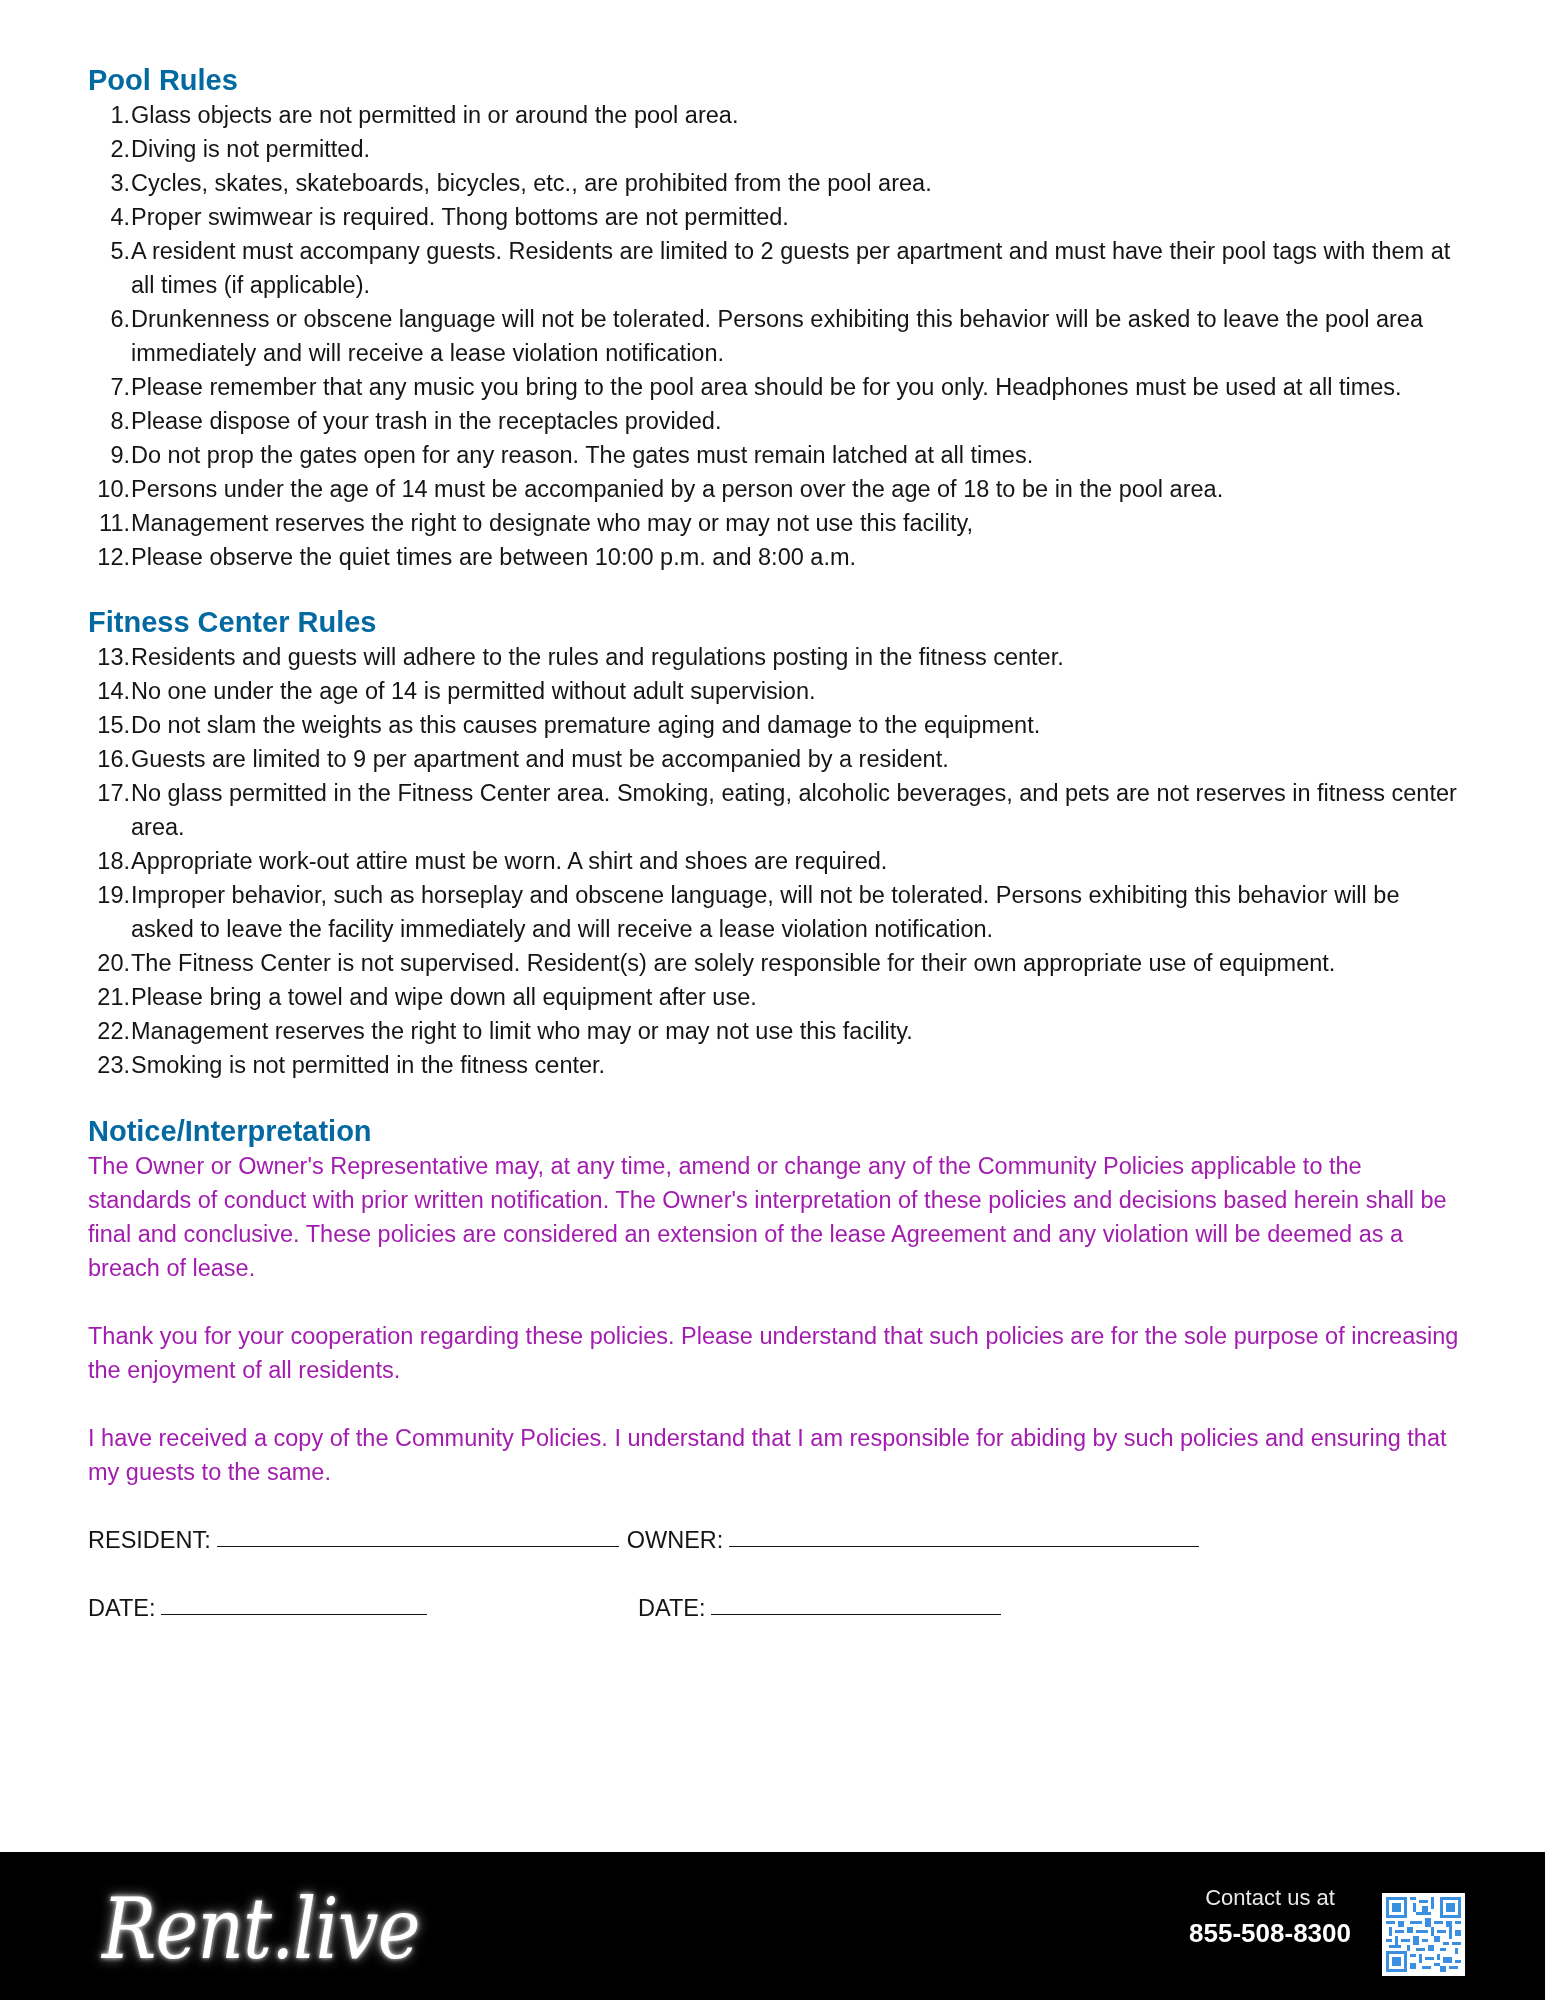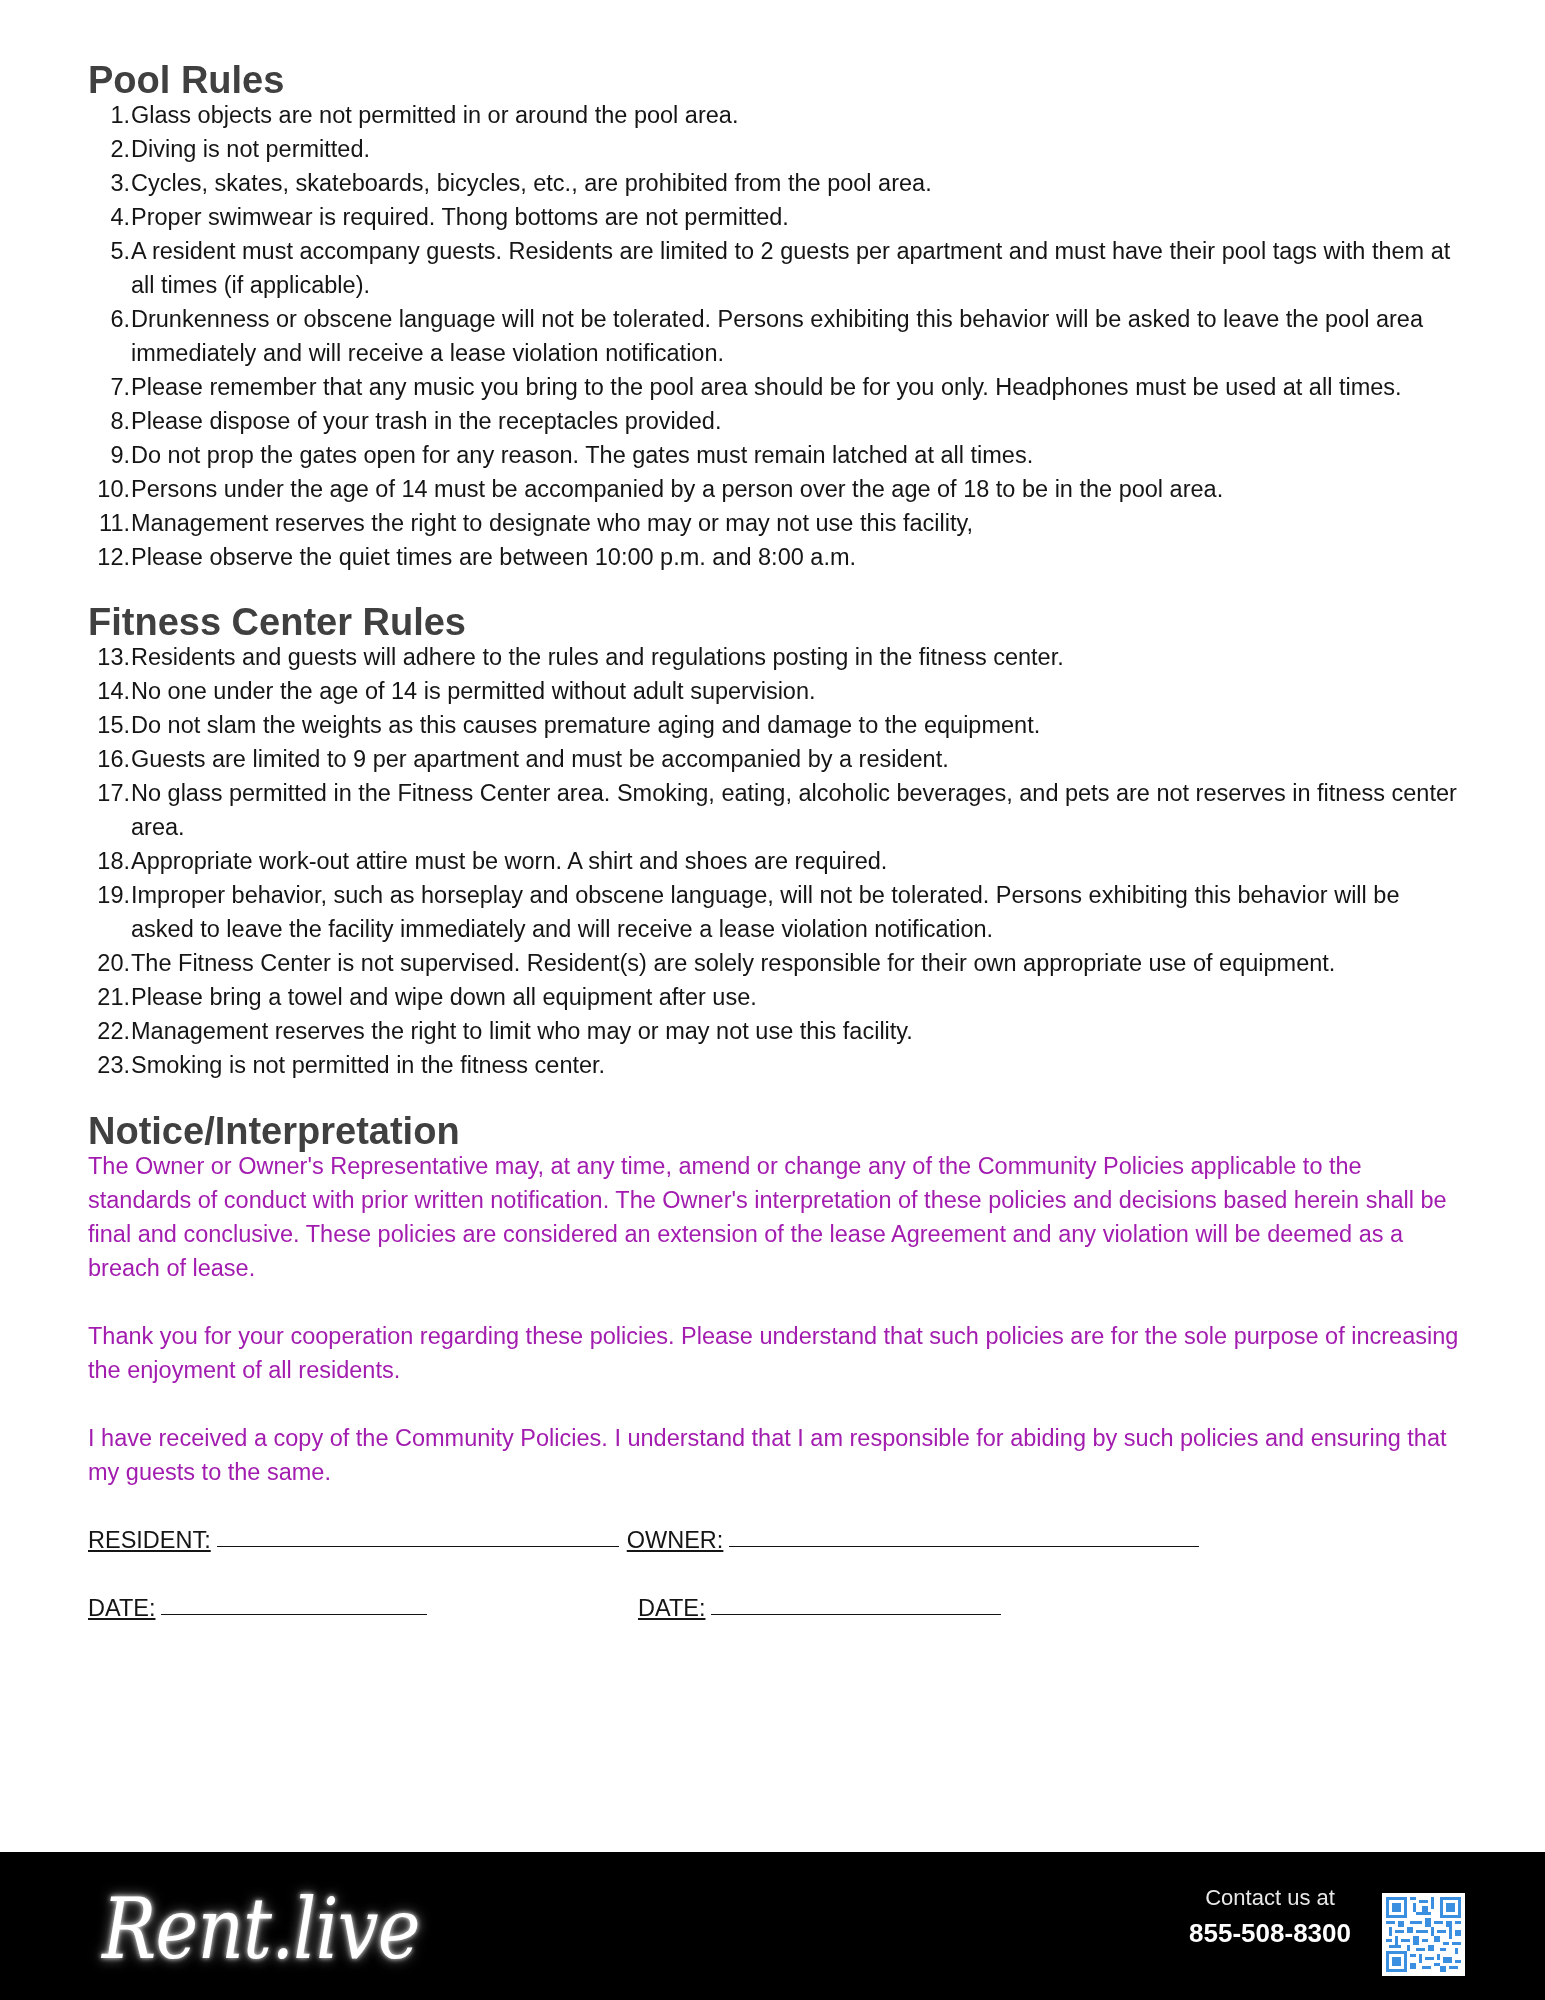--- a/index.html
+++ b/index.html
@@ -2,38 +2,38 @@
 <html><head>
   <meta charset="utf-8">
   <style>
     * { box-sizing: border-box; margin: 0; padding: 0; }
     html, body { width: 1545px; height: 2000px; background: #ffffff; overflow: hidden; }
     body { position: relative; font-family: "Liberation Sans", "DejaVu Sans", sans-serif; color: #111111; }
 
     .page { position: absolute; left: 88px; top: 62px; width: 1380px; }
 
     .section-heading {
-      font-size: 38px; font-weight: 600; letter-spacing: 0px; color: #404040;
+      font-size: 29px; font-weight: 600; letter-spacing: 0px; color: #0369a1;
       line-height: 36px; height: 36px;
     }
     .rule-list { list-style: none; margin-top: 0px; }
     .rule-item { display: flex; font-size: 23.5px; line-height: 34px; color: #151515; }
     .rule-num { width: 43px; flex: 0 0 43px; text-align: right; padding-right: 1px; }
     .rule-text { flex: 1; }
 
     .gap-after-pool { height: 30px; }
     .gap-after-fitness { height: 31px; }
 
     .para { font-size: 23.5px; line-height: 34px; color: #a21caf; }
     .para-gap { height: 34px; }
 
     .sig-row { display: flex; font-size: 23.5px; line-height: 34px; color: #151515; }
     .sig-row-1 { margin-top: 34px; }
     .sig-row-2 { margin-top: 34px; }
-    .sig-label { white-space: nowrap; text-decoration: underline; }
+    .sig-label { white-space: nowrap; }
     .sig-line { display: inline-block; border-bottom: 1.6px solid #151515; height: 24px; margin-left: 6px; }
 
     .footer {
       position: absolute; left: 0; top: 1820px; width: 1545px; height: 180px; background: #000000; margin-top: 32px;
     }
     .logo {
       position: absolute; left: 102px; top: 28px; font-family: "DejaVu Serif", serif; font-style: italic;
       font-size: 84px; font-weight: 300; color: #ffffff; letter-spacing: -1px;
       text-shadow: 0 0 6px rgba(255,255,255,0.9), 0 0 14px rgba(255,255,255,0.6);
       transform: scaleX(0.86); transform-origin: left center;

